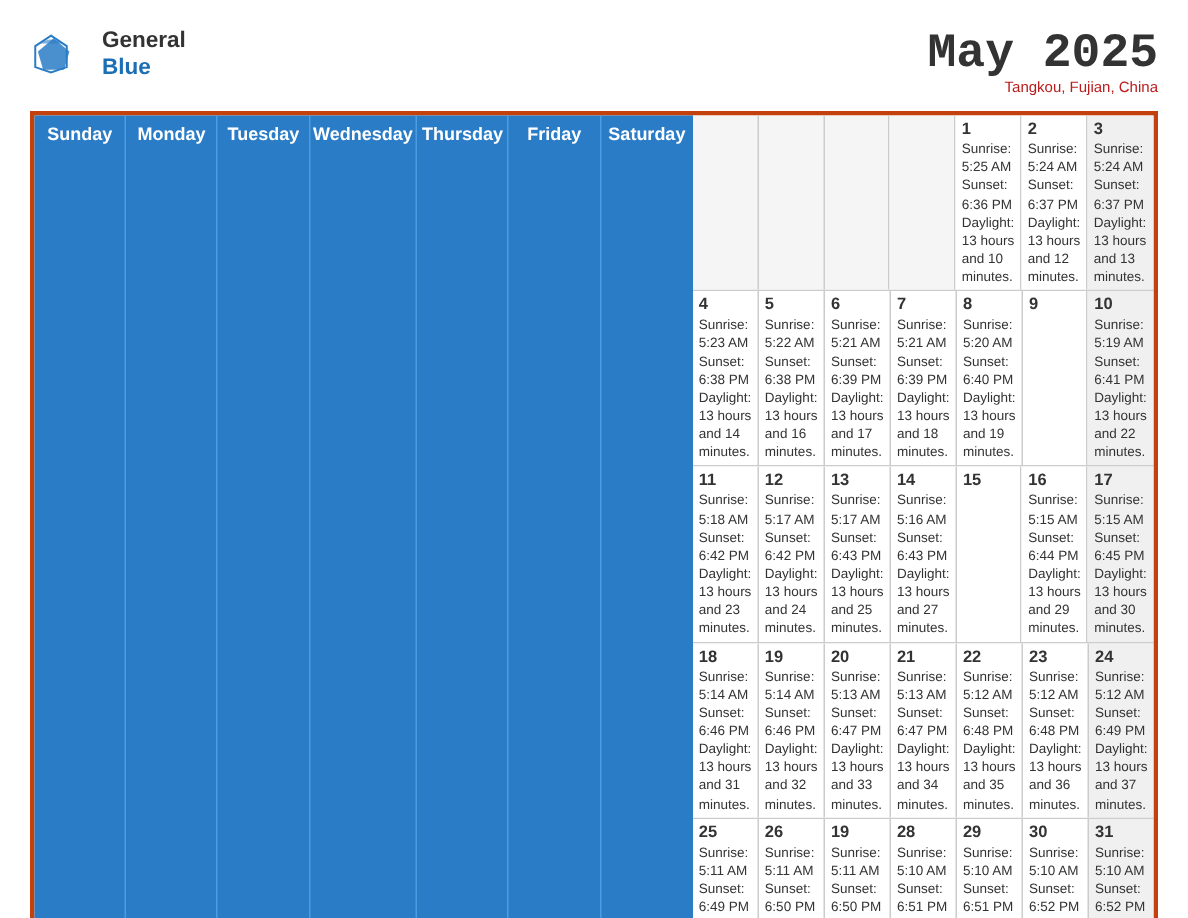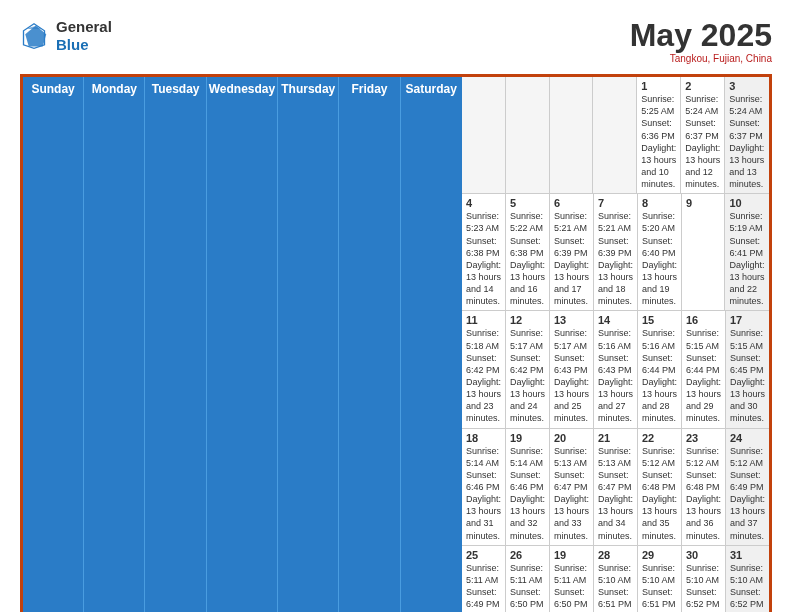--- a/index.html
+++ b/index.html
@@ -19,41 +19,42 @@
     }
     .header {
       display: flex;
       justify-content: space-between;
       align-items: flex-start;
       margin-bottom: 10px;
     }
     .logo {
       display: flex;
       align-items: center;
-      gap: 8px;
+      gap: 20px;
     }
     .logo-text {
       font-size: 15px;
       font-weight: bold;
       line-height: 1.2;
     }
     .logo-text .general { color: #333; }
     .logo-text .blue { color: #1a6fb5; }
     .logo-icon {
       width: 28px;
       height: 28px;
     }
     .title-block {
       text-align: right;
     }
     .month-title {
       font-size: 32px;
       font-weight: bold;
       color: #333;
       line-height: 1.1;
+      font-family: Liberation Mono, monospace;
     }
     .location {
       font-size: 10px;
       color: #b91c1c;
     }
     .calendar {
       flex: 1;
       display: flex;
       flex-direction: row;
       border: 3px solid #c2410c;
@@ -243,24 +244,20 @@
           </div>
           <div class="day-cell">
             <div class="day-number">14</div>
             <div class="day-info">Sunrise: 5:16 AM
 Sunset: 6:43 PM
 Daylight: 13 hours
 and 27 minutes.</div>
           </div>
           <div class="day-cell">
             <div class="day-number">15</div>
-            <div class="day-info">Sunrise: 5:16 AM
-Sunset: 6:44 PM
-Daylight: 13 hours
-and 28 minutes.</div>
           </div>
           <div class="day-cell">
             <div class="day-number">16</div>
             <div class="day-info">Sunrise: 5:15 AM
 Sunset: 6:44 PM
 Daylight: 13 hours
 and 29 minutes.</div>
           </div>
           <div class="day-cell shaded">
             <div class="day-number">17</div>

